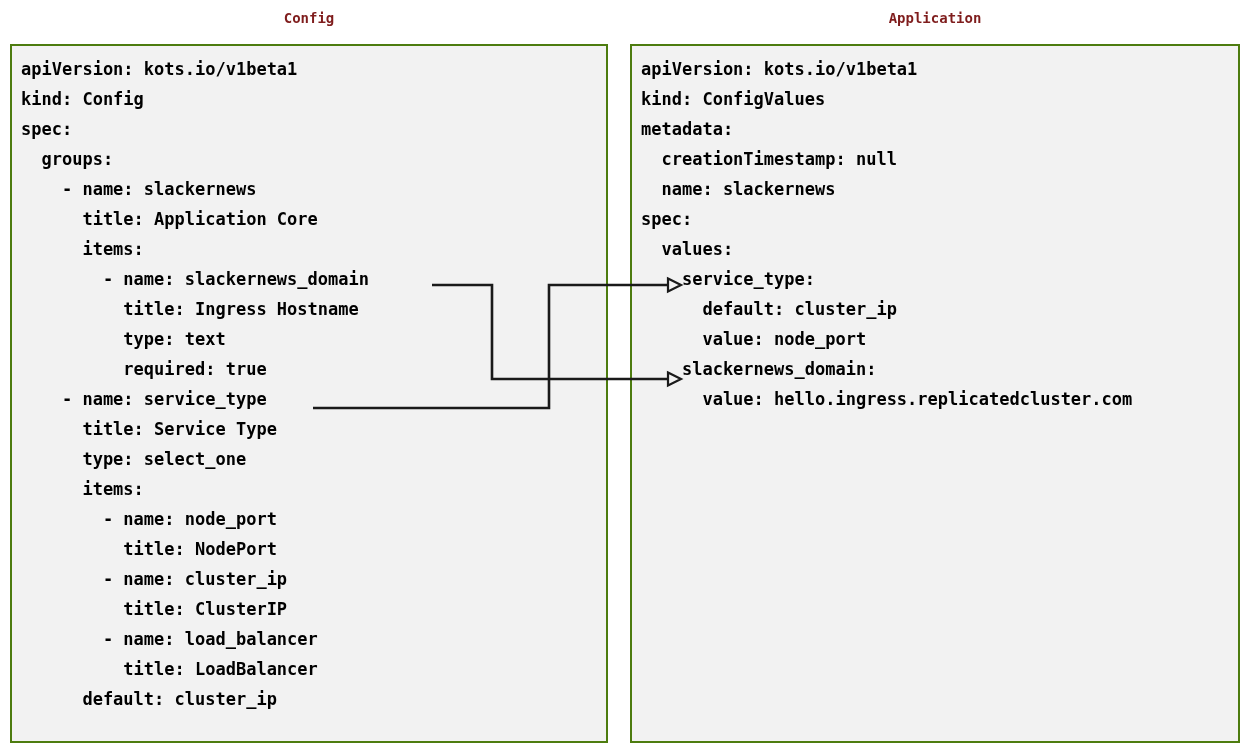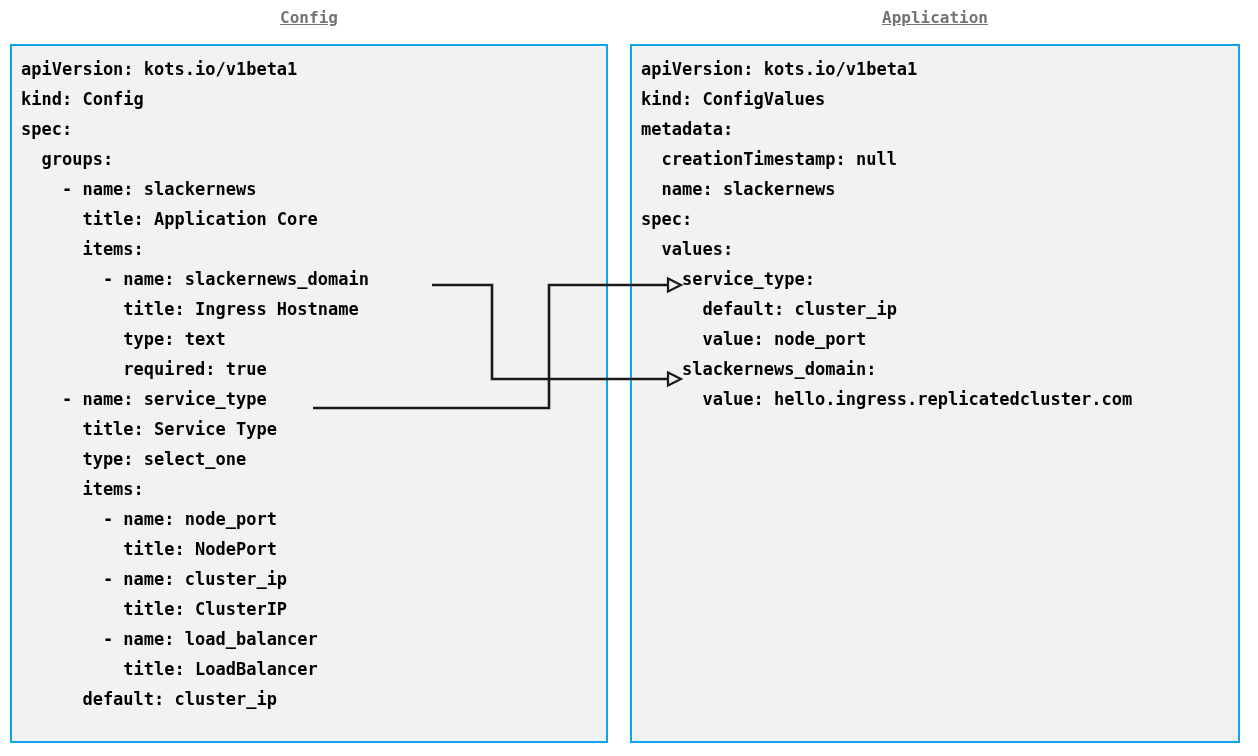--- a/index.html
+++ b/index.html
@@ -18,37 +18,36 @@
     overflow: hidden;
     background: #ffffff;
   }
 
   
   .panel-title {
     position: absolute;
     top: 6px;
     font-family: "DejaVu Sans Mono", "Liberation Mono", monospace;
     font-weight: bold;
-    font-size: 16px;
+    font-size: 14px;
     line-height: 24px;
-    color: #737373;
+    color: #7f1d1d;
     text-align: center;
     white-space: pre;
-    text-decoration: underline;
   }
   #title-config      { left: 10px;  width: 598px; }
   #title-configvalues{ left: 630px; width: 610px; }
 
   
   .panel {
     position: absolute;
     top: 44px;
     height: 699px;
     background: #f2f2f2;
-    border: 2px solid #0ea5e9;
+    border: 2px solid #4d7c0f;
     box-sizing: border-box;
     overflow: hidden;
   }
   #panel-config      { left: 10px;  width: 598px; }
   #panel-configvalues{ left: 630px; width: 610px; }
 
   .code-block {
     position: absolute;
     left: 9px;
     top: 8px;

